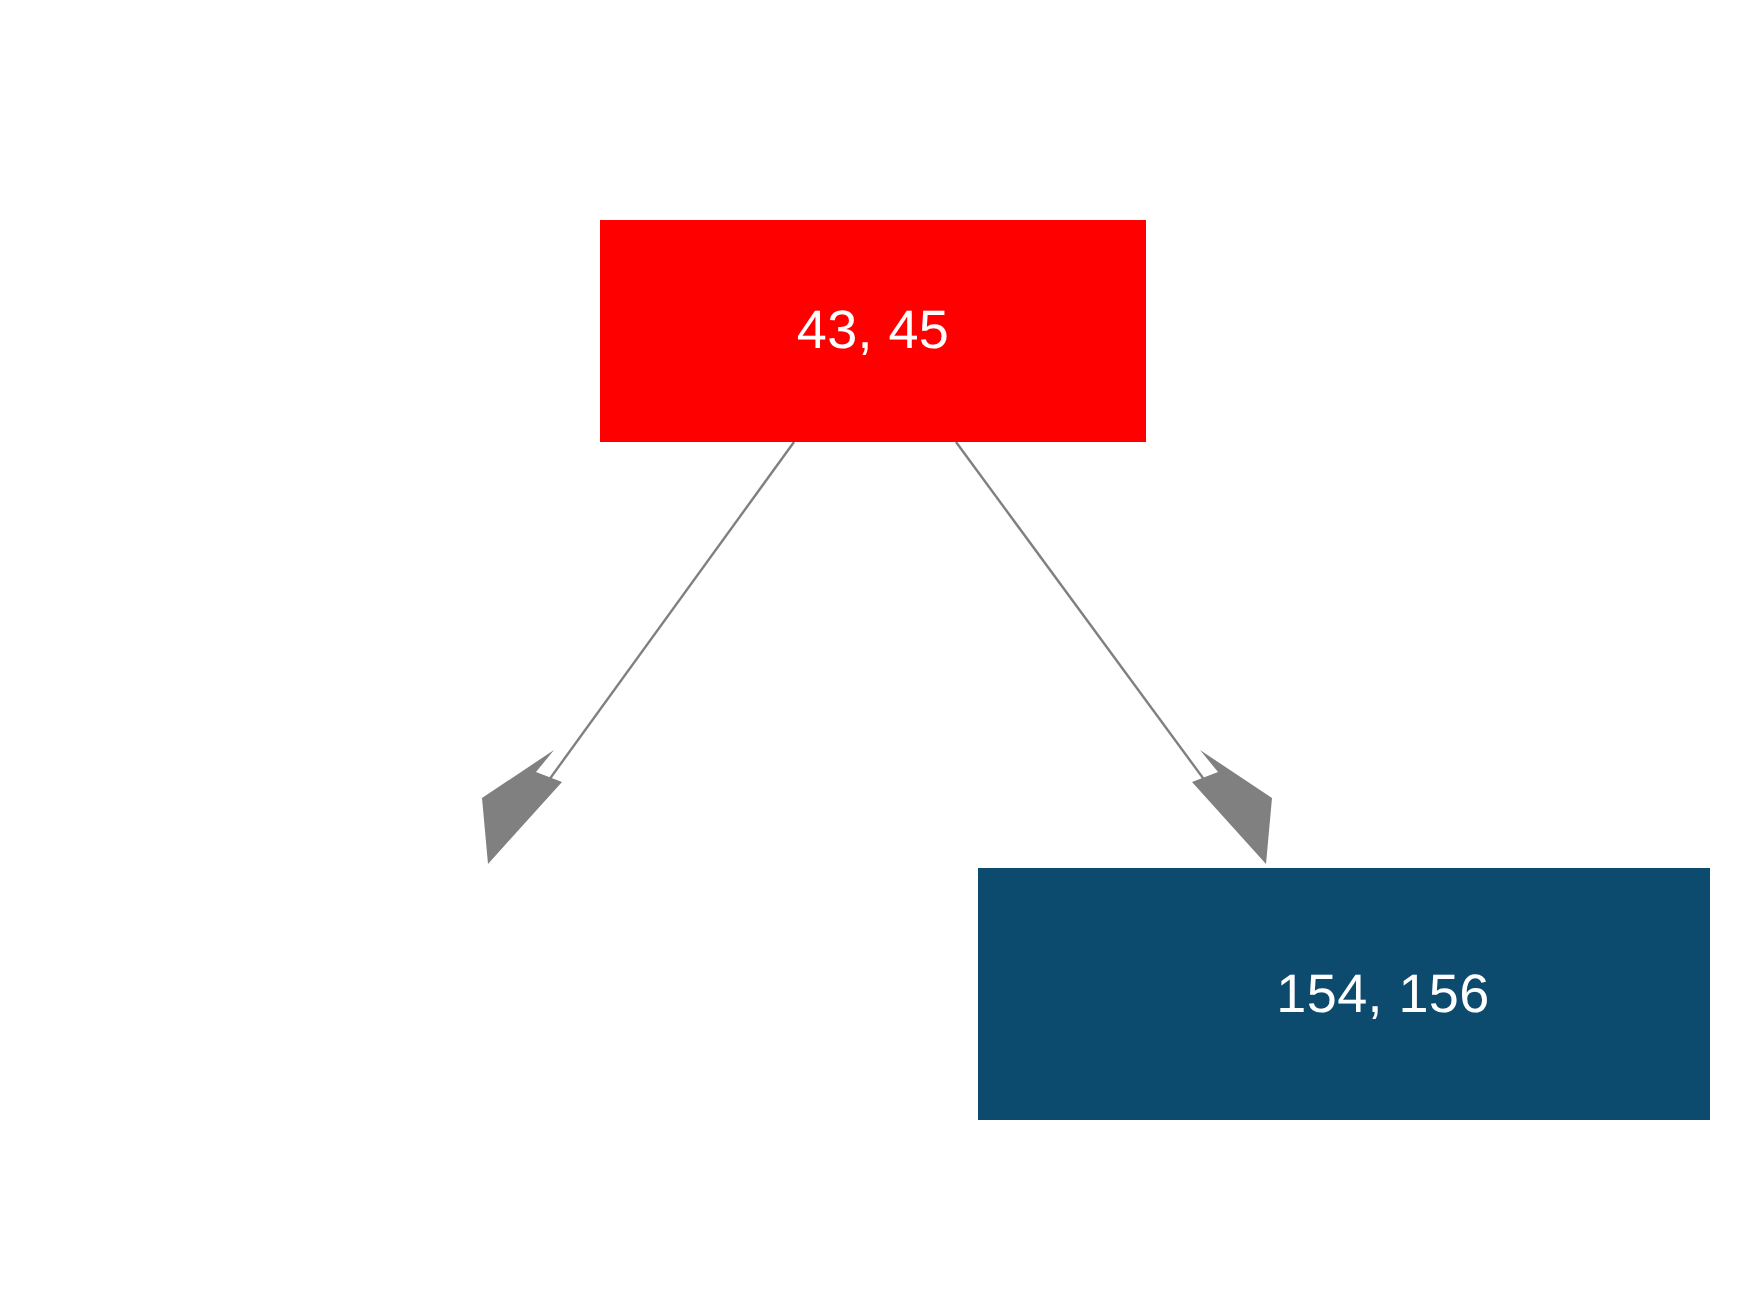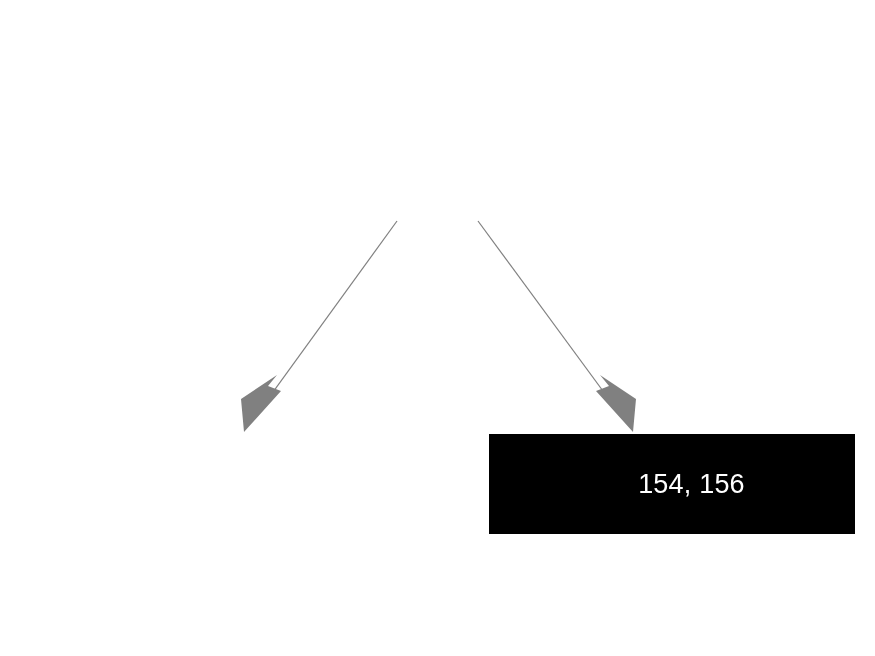--- a/index.html
+++ b/index.html
@@ -52,40 +52,43 @@
     left: 22px;
     top: 434px;
     width: 365px;
     height: 113px;
     background: #0000ff;
   }
   #node-right {
     left: 489px;
     top: 434px;
     width: 366px;
-    height: 100px;
-    background: #000000;
+    height: 126px;
+    background: #0c4a6e;
     padding-left: 39px;
   }
 </style>
 </head>
 <body>
 
 <div id="canvas">
 
   <svg id="edge-layer" viewBox="0 0 875 656" width="875" height="656" xmlns="http://www.w3.org/2000/svg">
     <g>
       <line x1="397" y1="221" x2="252" y2="421" stroke="#808080" stroke-width="1.2"></line>
       <polygon points="244,432 281,391 268,386 277,375 241,399" fill="#808080"></polygon>
     </g>
     <g>
       <line x1="478" y1="221" x2="625" y2="421" stroke="#808080" stroke-width="1.2"></line>
       <polygon points="633,432 596,391 609,386 600,375 636,399" fill="#808080"></polygon>
     </g>
   </svg>
 
+  <div class="node" id="node-root">
+    <span class="node-label">43, 45</span>
+  </div>
 
 
   <div class="node" id="node-right">
     <span class="node-label">154, 156</span>
   </div>
 
 </div>
 
 </body></html>

